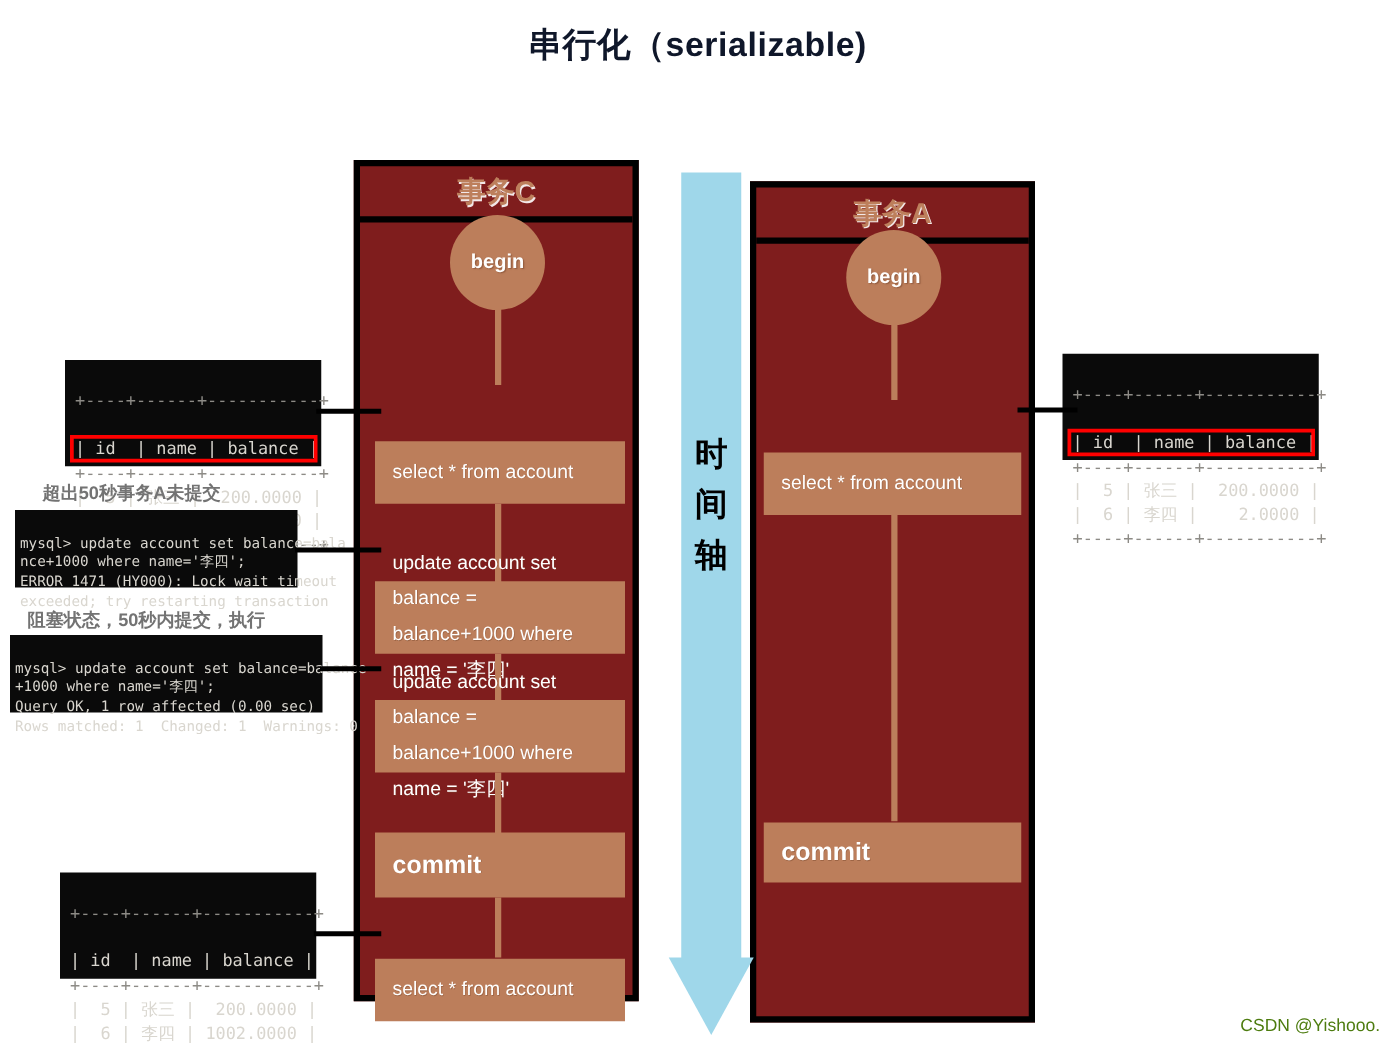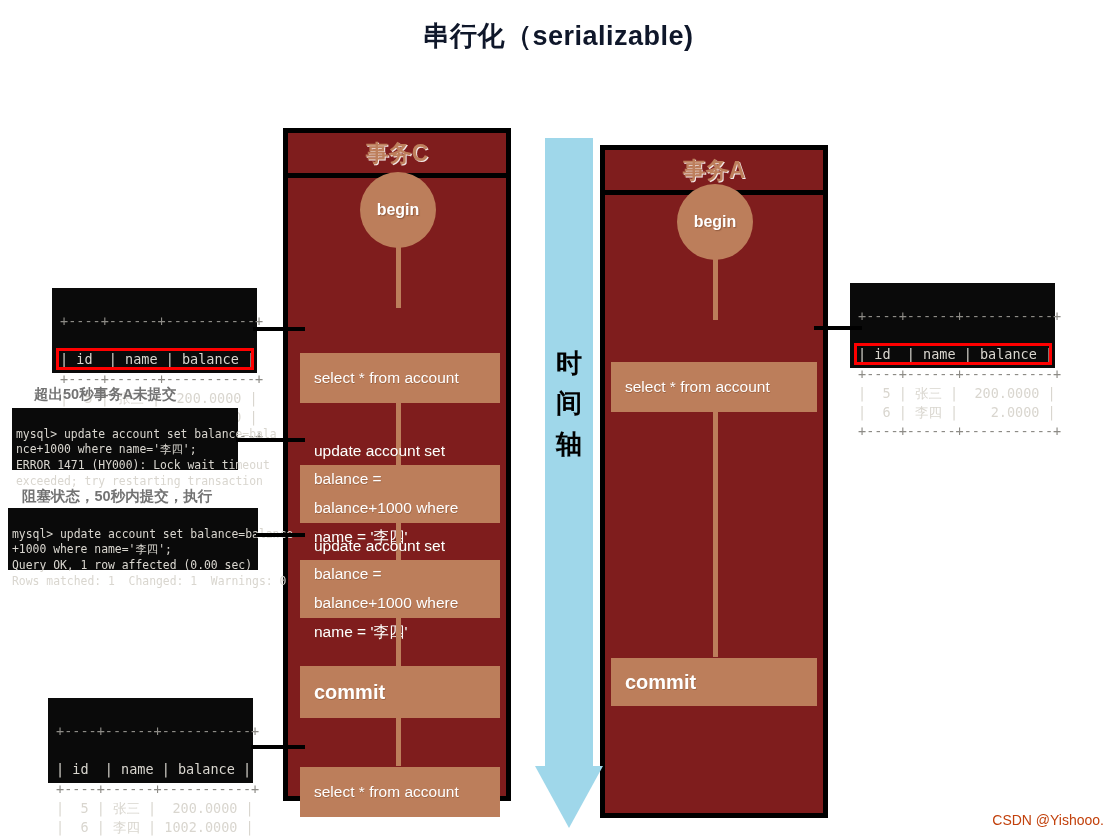--- a/index.html
+++ b/index.html
@@ -77,21 +77,21 @@
   .ann{
     position:absolute;color:#737373;font-size:14.5px;font-weight:bold;
     white-space:nowrap;
   }
 
   
   .wire{position:absolute;background:#000;height:4px;}
 
   
   #watermark{
-    right:12px;bottom:8px;color:#c2410c;font-size:14px;
+    right:12px;bottom:8px;color:#4d7c0f;font-size:14px;
   }
 </style>
 </head>
 <body>
 
 <div class="abs" id="page-title">串行化（serializable)</div>
 
 <div class="abs txn-col" style="left:283px;top:128px;width:228px;height:673px;">
   <div class="txn-head">事务C</div>
   <div class="txn-body">

